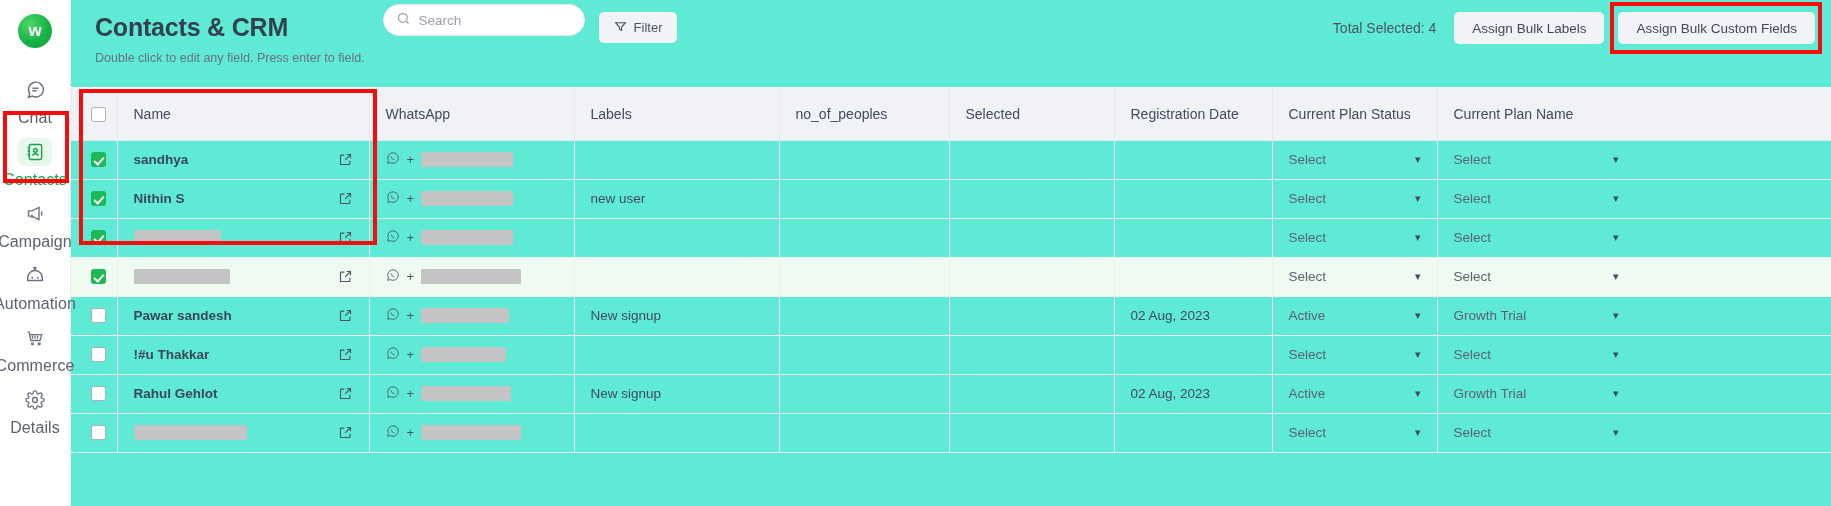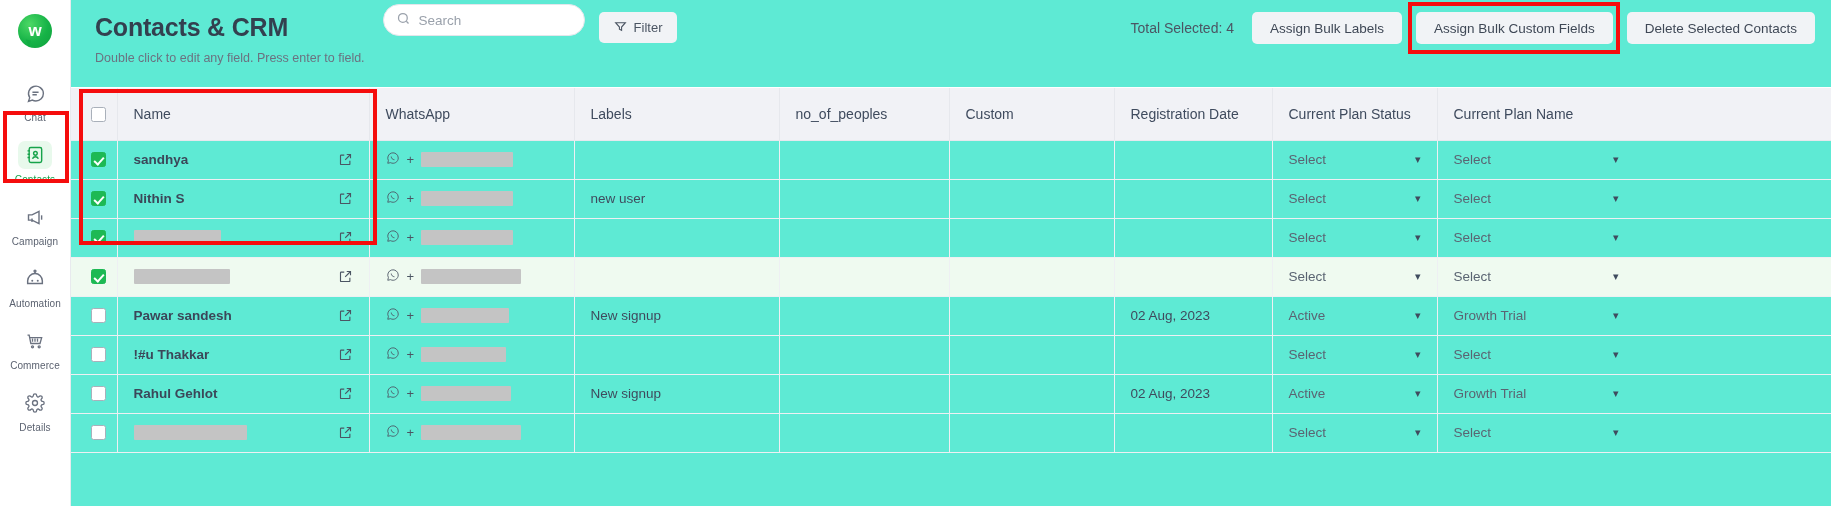--- a/index.html
+++ b/index.html
@@ -43,21 +43,21 @@
     display: flex; flex-direction: column; align-items: center; justify-content: center;
     gap: 5px; cursor: pointer;
     position: relative;
   }
   .nav-item .ic {
     width: 34px; height: 28px;
     display: flex; align-items: center; justify-content: center;
     color: #6b7280;
   }
   .nav-item .lbl {
-    font-size: 10px; color: #5b6270; letter-spacing: .1px;
+    font-size: 16px; color: #5b6270; letter-spacing: .1px;
   }
   .nav-item.active .ic {
     background: #e8f9ec; border-radius: 7px; color: #16a34a;
   }
   .nav-item.active .lbl { color: #16a34a; }
   .redbox-nav {
     position: absolute; left: 3px; top: 111px;
     width: 66px; height: 72px;
     border: 4px solid #f50d0d; pointer-events: none; z-index: 20;
   }
@@ -269,21 +269,20 @@
             <path d="M3 5h18l-7 8v6l-4-2v-4z"></path>
           </svg>
         </span>
         <span>Filter</span>
       </button>
 
       <div class="top-right">
         <span class="total-selected">Total Selected: 4</span>
         <button class="bulk-btn">Assign Bulk Labels</button>
         <button class="bulk-btn">Assign Bulk Custom Fields</button>
-        <button class="bulk-btn">Delete Selected Contacts</button>
         <div class="redbox-btn"></div>
       </div>
     </div>
 
     <div class="table-area">
       <table>
         <colgroup>
           <col style="width:46px">
           <col style="width:252px">
           <col style="width:205px">
@@ -296,21 +295,21 @@
         </colgroup>
         <thead>
           <tr>
             <th class="cb-col">
               <span class="cb"></span>
             </th>
             <th>Name</th>
             <th>WhatsApp</th>
             <th>Labels</th>
             <th>no_of_peoples</th>
-            <th>Custom</th>
+            <th>Selected</th>
             <th>Registration Date</th>
             <th>Current Plan Status</th>
             <th>Current Plan Name</th>
           </tr>
         </thead>
         <tbody id="tbody">
             <tr>
               <td class="cb-col"><span class="cb checked"></span></td>
               <td>
                 <div class="name-cell">

